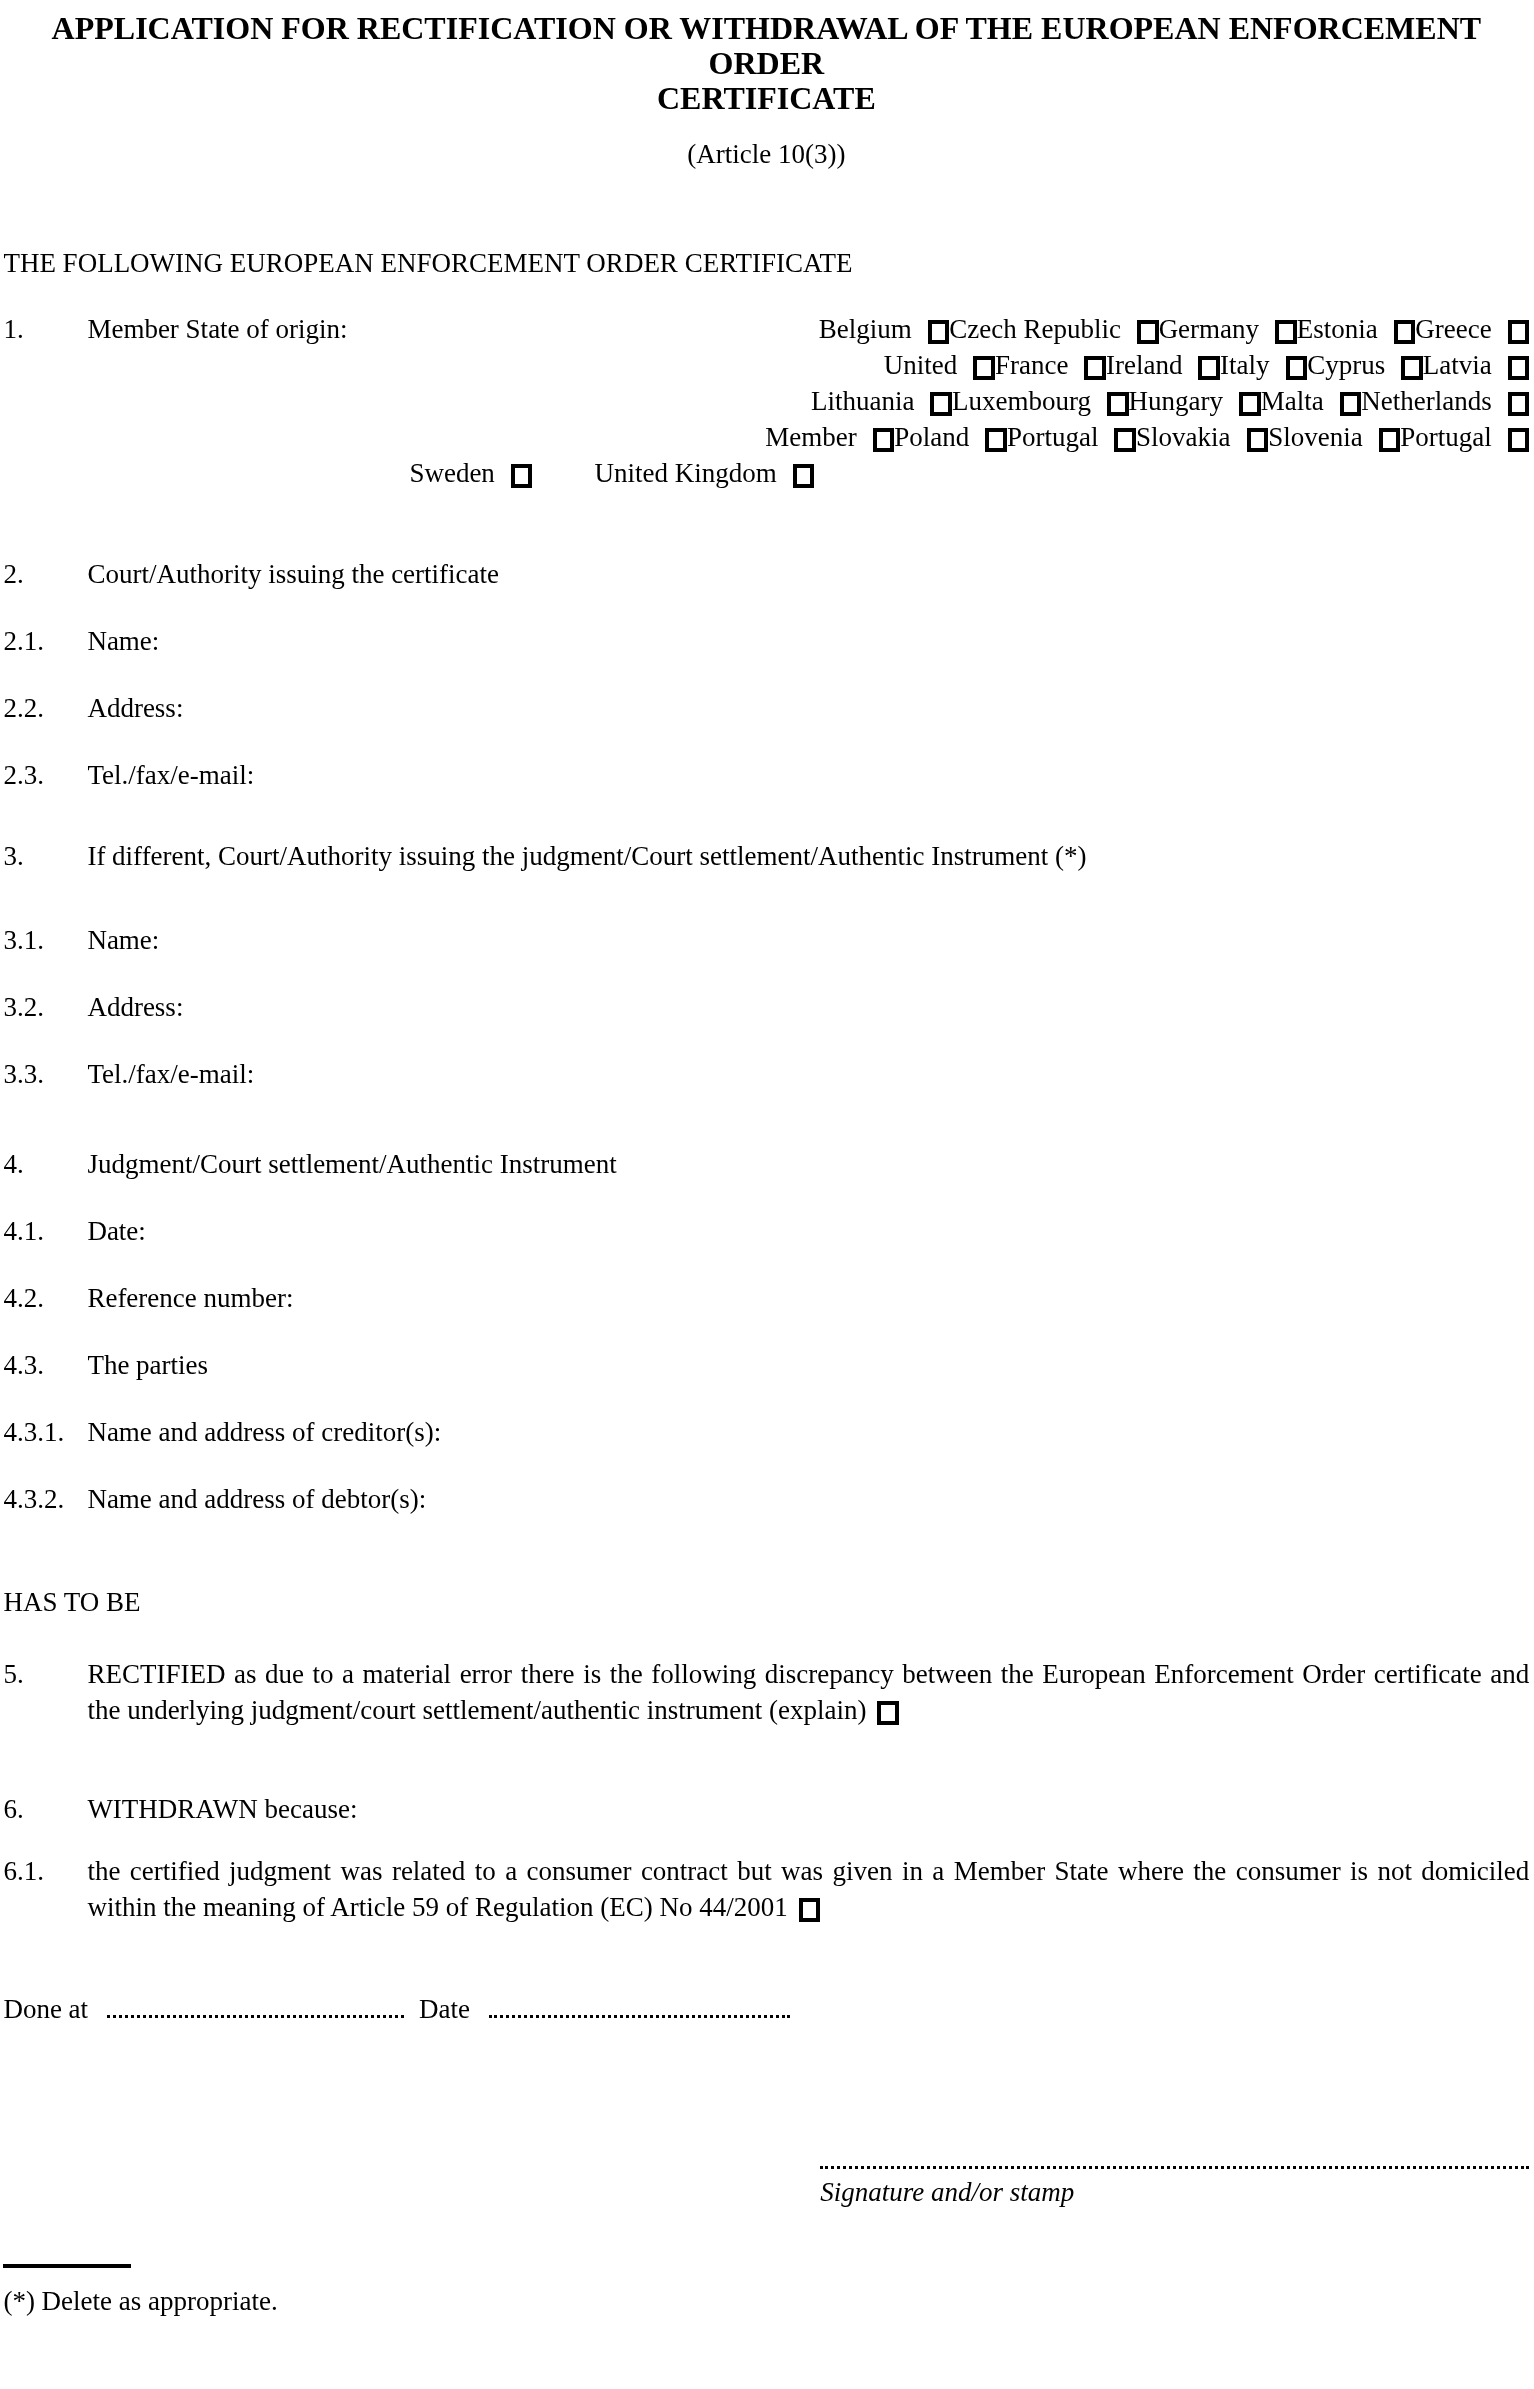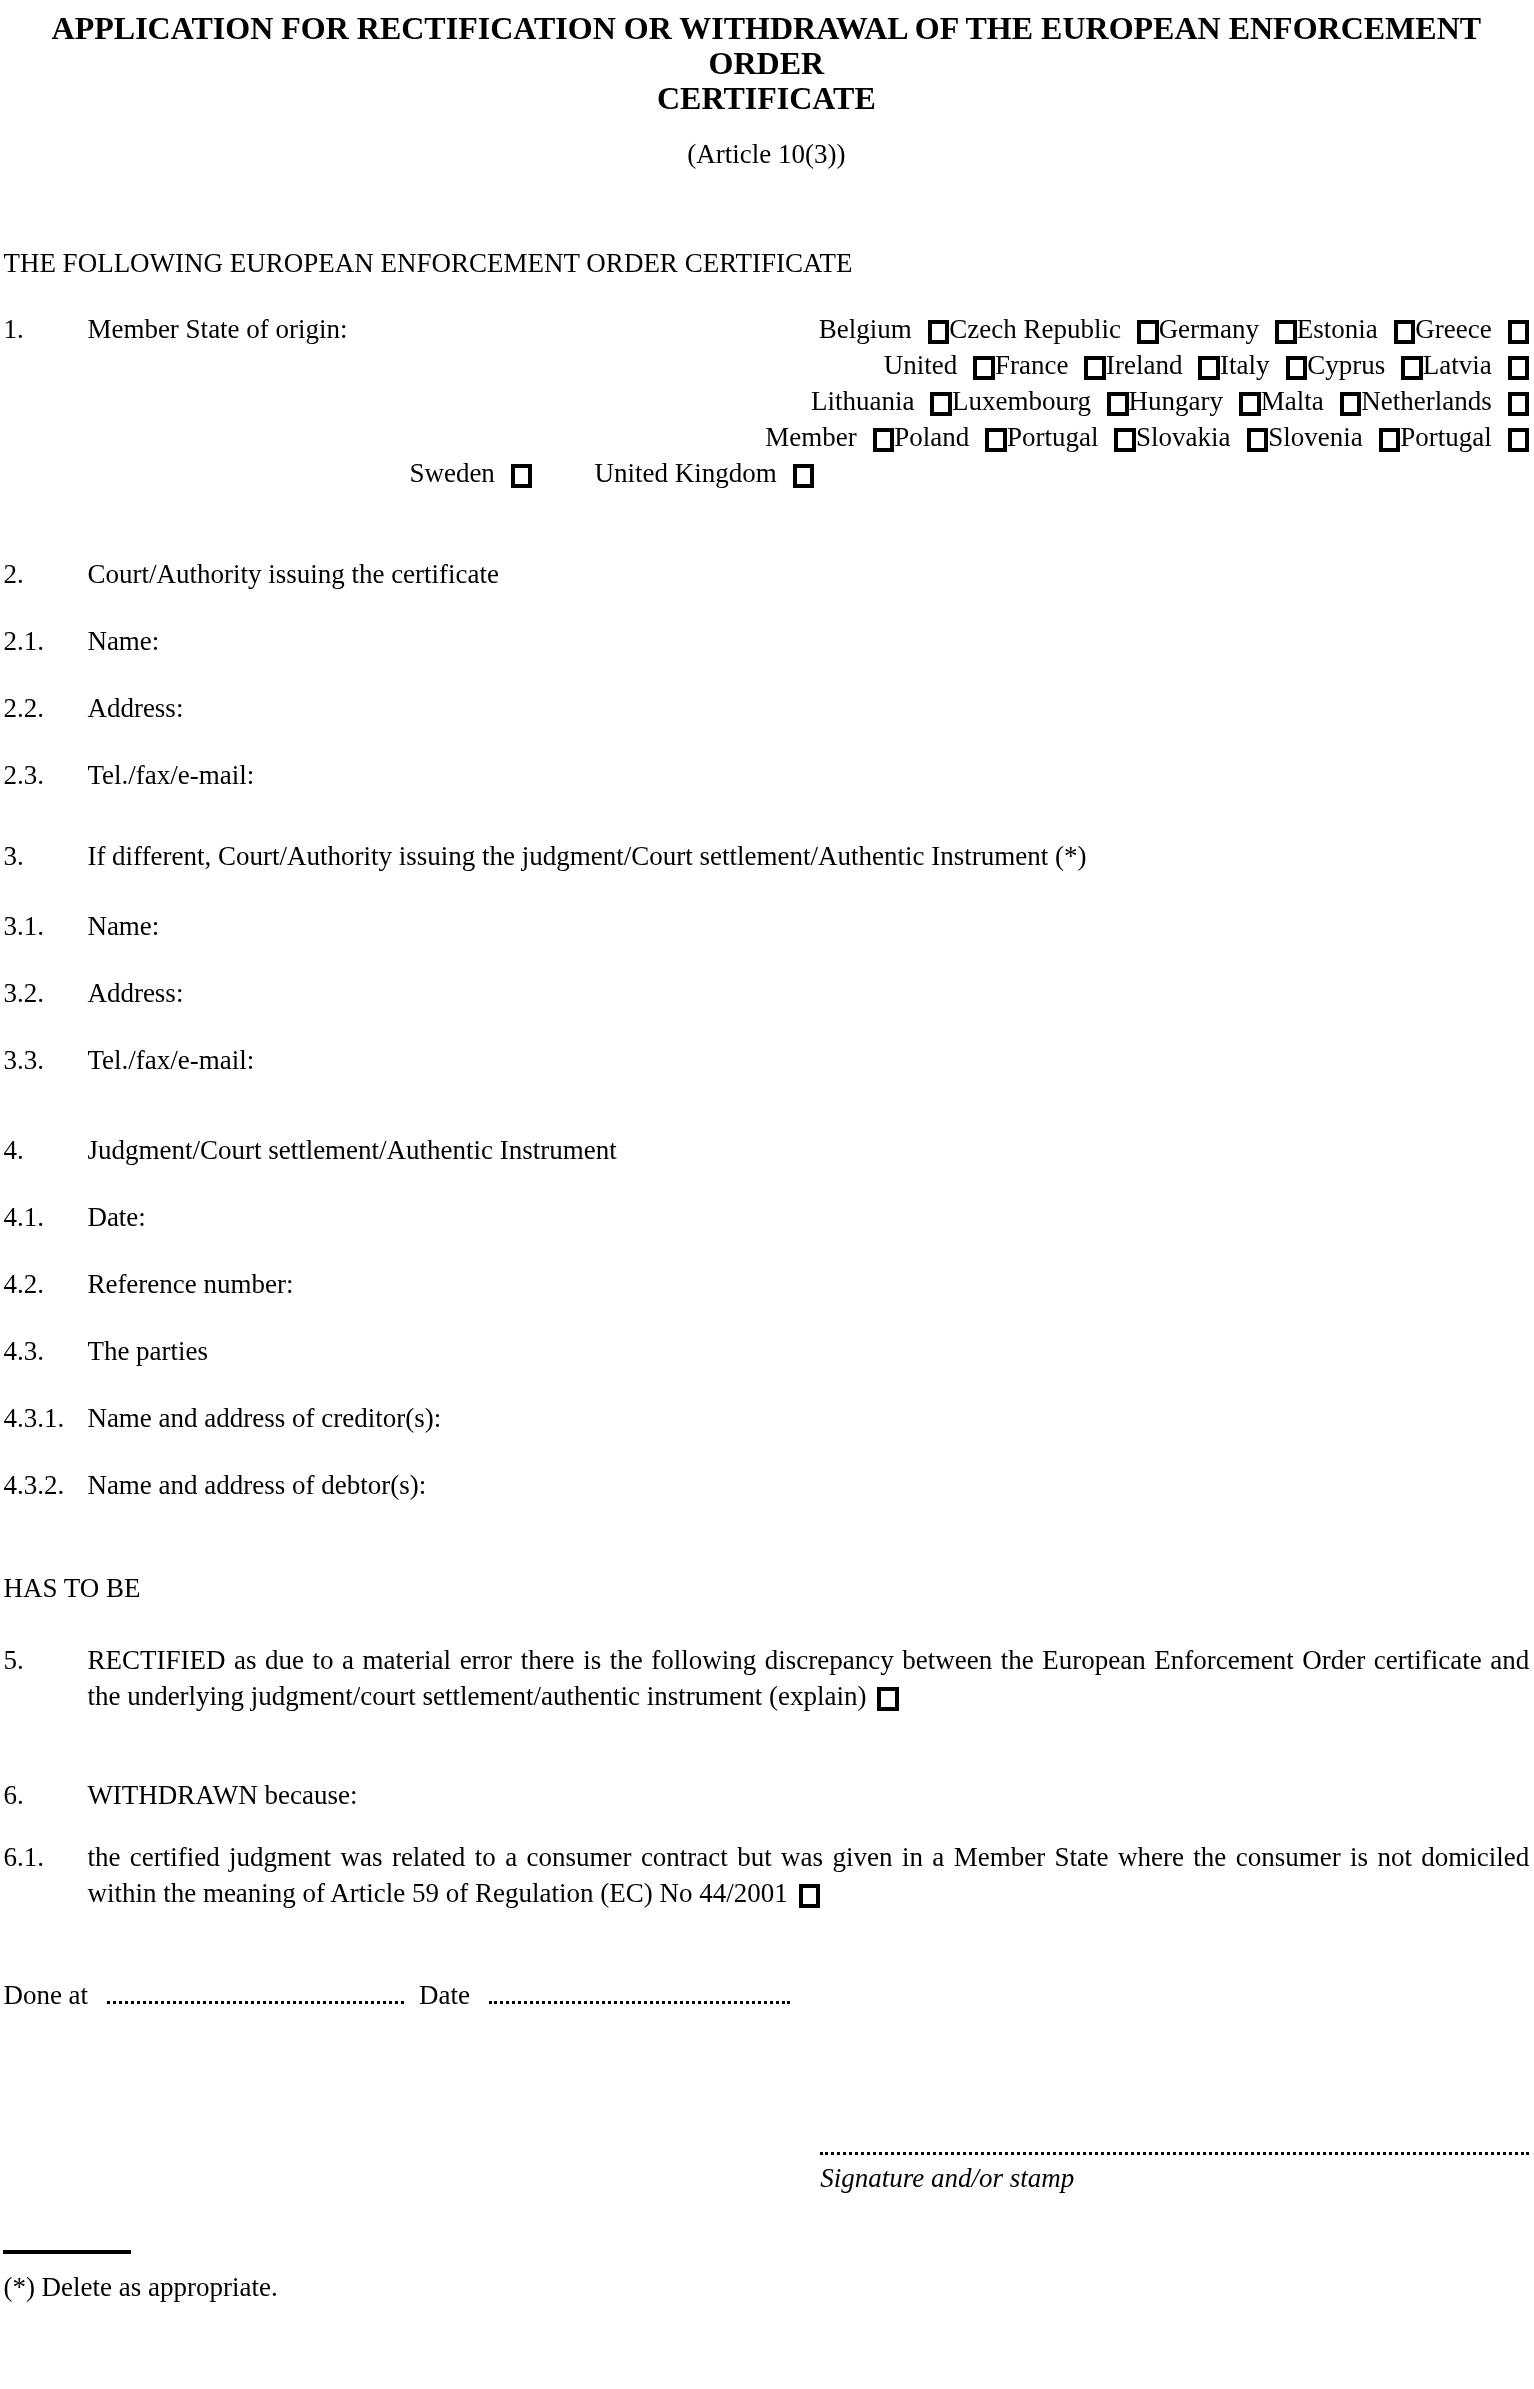--- a/index.html
+++ b/index.html
@@ -36,21 +36,21 @@
   .item { display: flex; align-items: flex-start; }
   .num { flex: 0 0 84px; }
   .text { flex: 1; }
   .justify { text-align: justify; }
 
   
   .m-sec1   { margin-top: 30px; }
   .m-s2     { margin-top: 65px; }
   .m-sub    { margin-top: 31px; }
   .m-s3     { margin-top: 45px; }
-  .m-s31    { margin-top: 34px; }
+  .m-s31    { margin-top: 48px; }
   .m-s4     { margin-top: 54px; }
   .m-hastobe{ margin-top: 67px; }
   .m-s5     { margin-top: 36px; }
   .m-s6     { margin-top: 63px; }
   .m-s61    { margin-top: 26px; }
   .m-s62    { margin-top: 61px; }
   .m-done   { margin-top: 66px; }
 
   .ms-label { flex: 0 0 322px; }
   .countries { flex: 1; }

